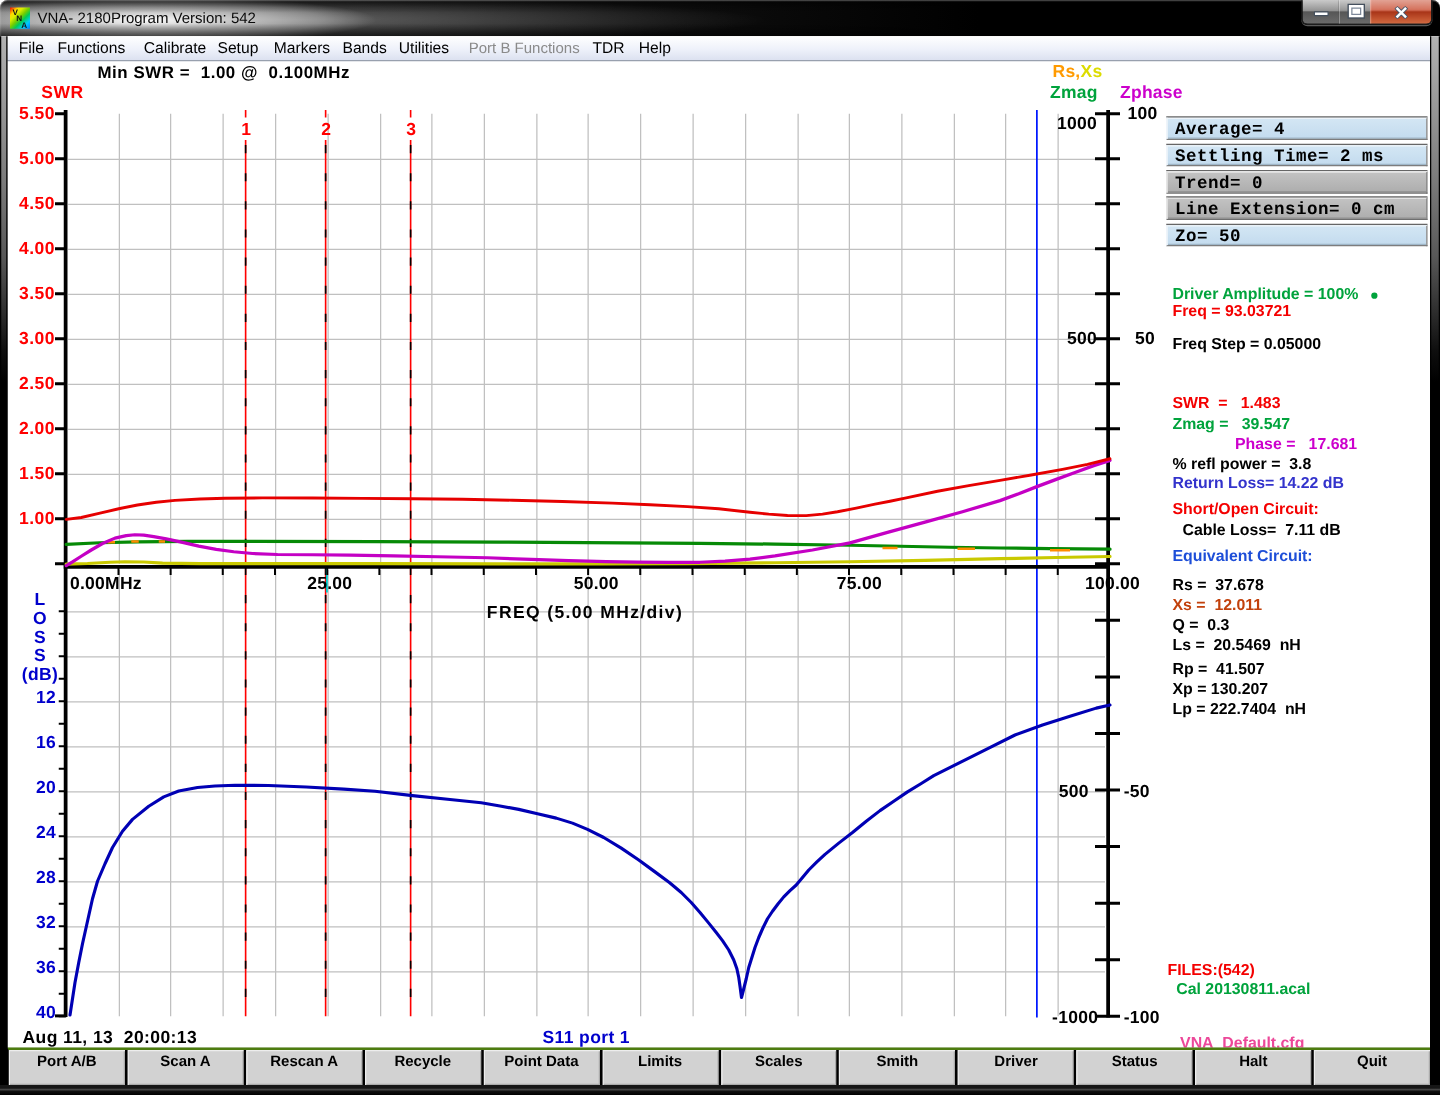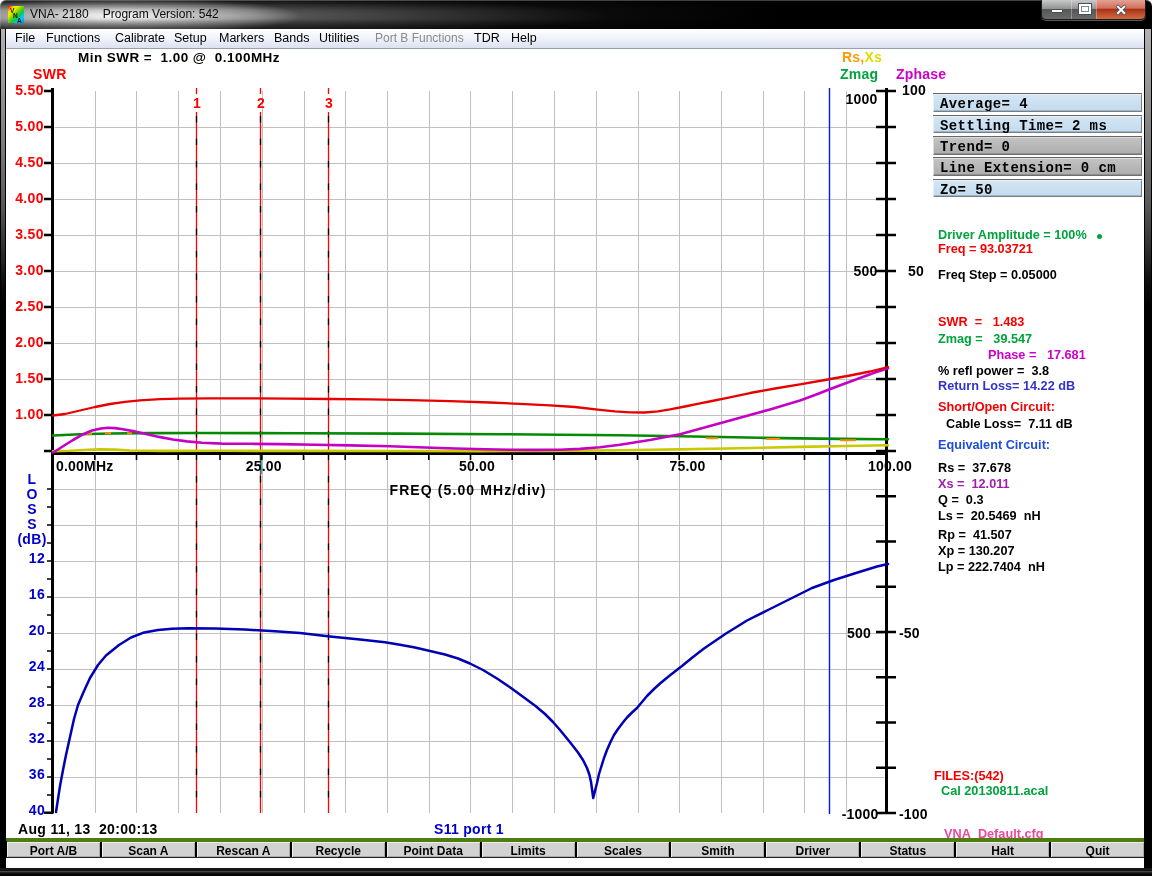--- a/index.html
+++ b/index.html
@@ -18,21 +18,21 @@
     linear-gradient(to bottom, rgba(0,0,0,.6), rgba(0,0,0,.18) 20%, rgba(0,0,0,0) 35%, rgba(0,0,0,0) 65%, rgba(0,0,0,.25) 82%, rgba(0,0,0,.5)),
     radial-gradient(ellipse 235px 24px at 118px 16px, rgba(255,255,255,.97), rgba(255,255,255,.3) 60%, rgba(255,255,255,0) 78%),
     radial-gradient(ellipse 480px 22px at 230px 16px, rgba(255,255,255,.28), rgba(255,255,255,0) 80%),
     linear-gradient(to right, #404040, #262626 22%, #0f0f0f 45%, #000 68%, #000);
   box-shadow: inset 0 1px 0 rgba(255,255,255,.25), inset 1px 0 0 rgba(255,255,255,.12);
 }
 #ticon { position:absolute; left:8px; top:6px; width:16px; height:17px;
   background: linear-gradient(135deg, #e00 0%, #fd0 20%, #de0 32%, #7c0 48%, #0c5 62%, #0cf 80%, #07f 100%); }
 #ticon s { font:bold 6.5px "Liberation Sans"; color:#111; text-decoration:none; }
 #ttext { position:absolute; left:30px; top:7px; font:12px "Liberation Sans"; color:#0a0a0a; }
-#ttext b { font-weight:normal; margin-left:14px; }
+#ttext b { font-weight:normal; }
 
 #wbtns { position:absolute; left:1041px; top:0; width:105px; height:20px; display:flex;
   border:1px solid #1c1c1c; border-top:none; border-radius:0 0 5px 5px; overflow:hidden;
   box-shadow: 0 1px 0 rgba(255,255,255,.35); }
 .wb { height:100%; position:relative; border-left:1px solid rgba(255,255,255,.3); }
 .wb:first-child { border-left:none; }
 .wb.gray { background: linear-gradient(#cacaca, #939393 45%, #565656 50%, #6b6b6b 100%); }
 .wb.red  { background: linear-gradient(#e2a294, #d4705a 42%, #a83418 50%, #bc4628 75%, #cf613c 100%);
   background: linear-gradient(#e2a294, #d4705a 42%, #a83418 50%, #c35530 80%, #d06a42 100%); }
 #wmin { width:29px; } #wmax { width:25px; } #wclose { width:49px; }
@@ -76,22 +76,22 @@
 .pbox.gray { background:linear-gradient(#c2c2c2, #adadad);
   border:1px solid #6f6f6f; border-top-color:#dcdcdc; border-left-color:#dcdcdc;
   box-shadow: inset 0 -1px 0 #8f8f8f, 0 1px 0 #fff, 0 -1px 0 #666; }
 
 
 .rt { position:absolute; font:bold 12.7px "Liberation Sans"; white-space:pre; line-height:15px; }
 #gdot { position:absolute; left:1097px; top:233.5px; width:5px; height:5px;
   border-radius:50%; background:#00a33c; }
 
 
-#bbar { position:absolute; left:5px; top:837.5px; width:1141px; height:20px;
-  display:flex; background:#d2d2d2; border-top:4px solid #4d7c0f; border-left:2px solid #000;
+#bbar { position:absolute; left:5px; top:837.5px; width:1141px; height:31px;
+  display:flex; background:#d2d2d2; border-top:2px solid #4d7c0f; border-left:2px solid #000;
   border-bottom:1.5px solid #222; }
 .bbtn { flex:1; border-right:2px solid #000; text-align:center;
   font:bold 12px "Liberation Sans"; color:#000; line-height:18.5px;
   box-shadow: inset 1px 1px 0 #ededed, inset -1px -1px 0 #ababab; }
 </style></head>
 <body>
 <svg id="chart" width="1152" height="876" viewBox="0 0 1152 876">
     <path d="M95.5 91V451 M136.5 91V451 M178.5 91V451 M220.5 91V451 M262.5 91V451 M304.5 91V451 M345.5 91V451 M387.5 91V451 M429.5 91V451 M470.5 91V451 M512.5 91V451 M554.5 91V451 M596.5 91V451 M638.5 91V451 M679.5 91V451 M721.5 91V451 M763.5 91V451 M804.5 91V451 M846.5 91V451" stroke="#c0c0c0" stroke-width="1" fill="none"></path>
 <path d="M54.5 127.5H884 M54.5 163.5H884 M54.5 199.5H884 M54.5 235.5H884 M54.5 271.5H884 M54.5 307.5H884 M54.5 343.5H884 M54.5 379.5H884 M54.5 415.5H884" stroke="#c0c0c0" stroke-width="1" fill="none"></path>
 <path d="M95.5 456V813 M136.5 456V813 M178.5 456V813 M220.5 456V813 M262.5 456V813 M304.5 456V813 M345.5 456V813 M387.5 456V813 M429.5 456V813 M470.5 456V813 M512.5 456V813 M554.5 456V813 M596.5 456V813 M638.5 456V813 M679.5 456V813 M721.5 456V813 M763.5 456V813 M804.5 456V813 M846.5 456V813" stroke="#c0c0c0" stroke-width="1" fill="none"></path>
@@ -180,21 +180,21 @@
 <div class="rt" style="left:938px;top:268px;color:#000">Freq Step = 0.05000</div>
 <div class="rt" style="left:938px;top:315px;color:#f40000">SWR&nbsp; =&nbsp;&nbsp; 1.483</div>
 <div class="rt" style="left:938px;top:331.5px;color:#00a33c">Zmag =&nbsp;&nbsp; 39.547</div>
 <div class="rt" style="left:988px;top:347.5px;color:#cc00cc">Phase =&nbsp;&nbsp; 17.681</div>
 <div class="rt" style="left:938px;top:364px;color:#000">% refl power =&nbsp; 3.8</div>
 <div class="rt" style="left:938px;top:379px;color:#3333cc">Return Loss= 14.22 dB</div>
 <div class="rt" style="left:938px;top:400.4px;color:#f40000">Short/Open Circuit:</div>
 <div class="rt" style="left:946px;top:416.7px;color:#000">Cable Loss=&nbsp; 7.11 dB</div>
 <div class="rt" style="left:938px;top:438px;color:#1d4ed8">Equivalent Circuit:</div>
 <div class="rt" style="left:938px;top:461px;color:#000">Rs =&nbsp; 37.678</div>
-<div class="rt" style="left:938px;top:477px;color:#a21caf">Xs =&nbsp; 12.011</div>
+<div class="rt" style="left:938px;top:477px;color:#c2410c">Xs =&nbsp; 12.011</div>
 <div class="rt" style="left:938px;top:493px;color:#000">Q =&nbsp; 0.3</div>
 <div class="rt" style="left:938px;top:509px;color:#000">Ls =&nbsp; 20.5469&nbsp; nH</div>
 <div class="rt" style="left:938px;top:528px;color:#000">Rp =&nbsp; 41.507</div>
 <div class="rt" style="left:938px;top:544px;color:#000">Xp =&nbsp;130.207</div>
 <div class="rt" style="left:938px;top:560px;color:#000">Lp =&nbsp;222.7404&nbsp; nH</div>
 <div class="rt" style="left:934px;top:768.5px;color:#f40000">FILES:(542)</div>
 <div class="rt" style="left:941px;top:783.5px;color:#00a33c">Cal 20130811.acal</div>
 <div class="rt" style="left:937px;top:827px;color:#ec4899">_VNA_Default.cfg</div>
 <div id="gdot"></div>
 <div id="title">

